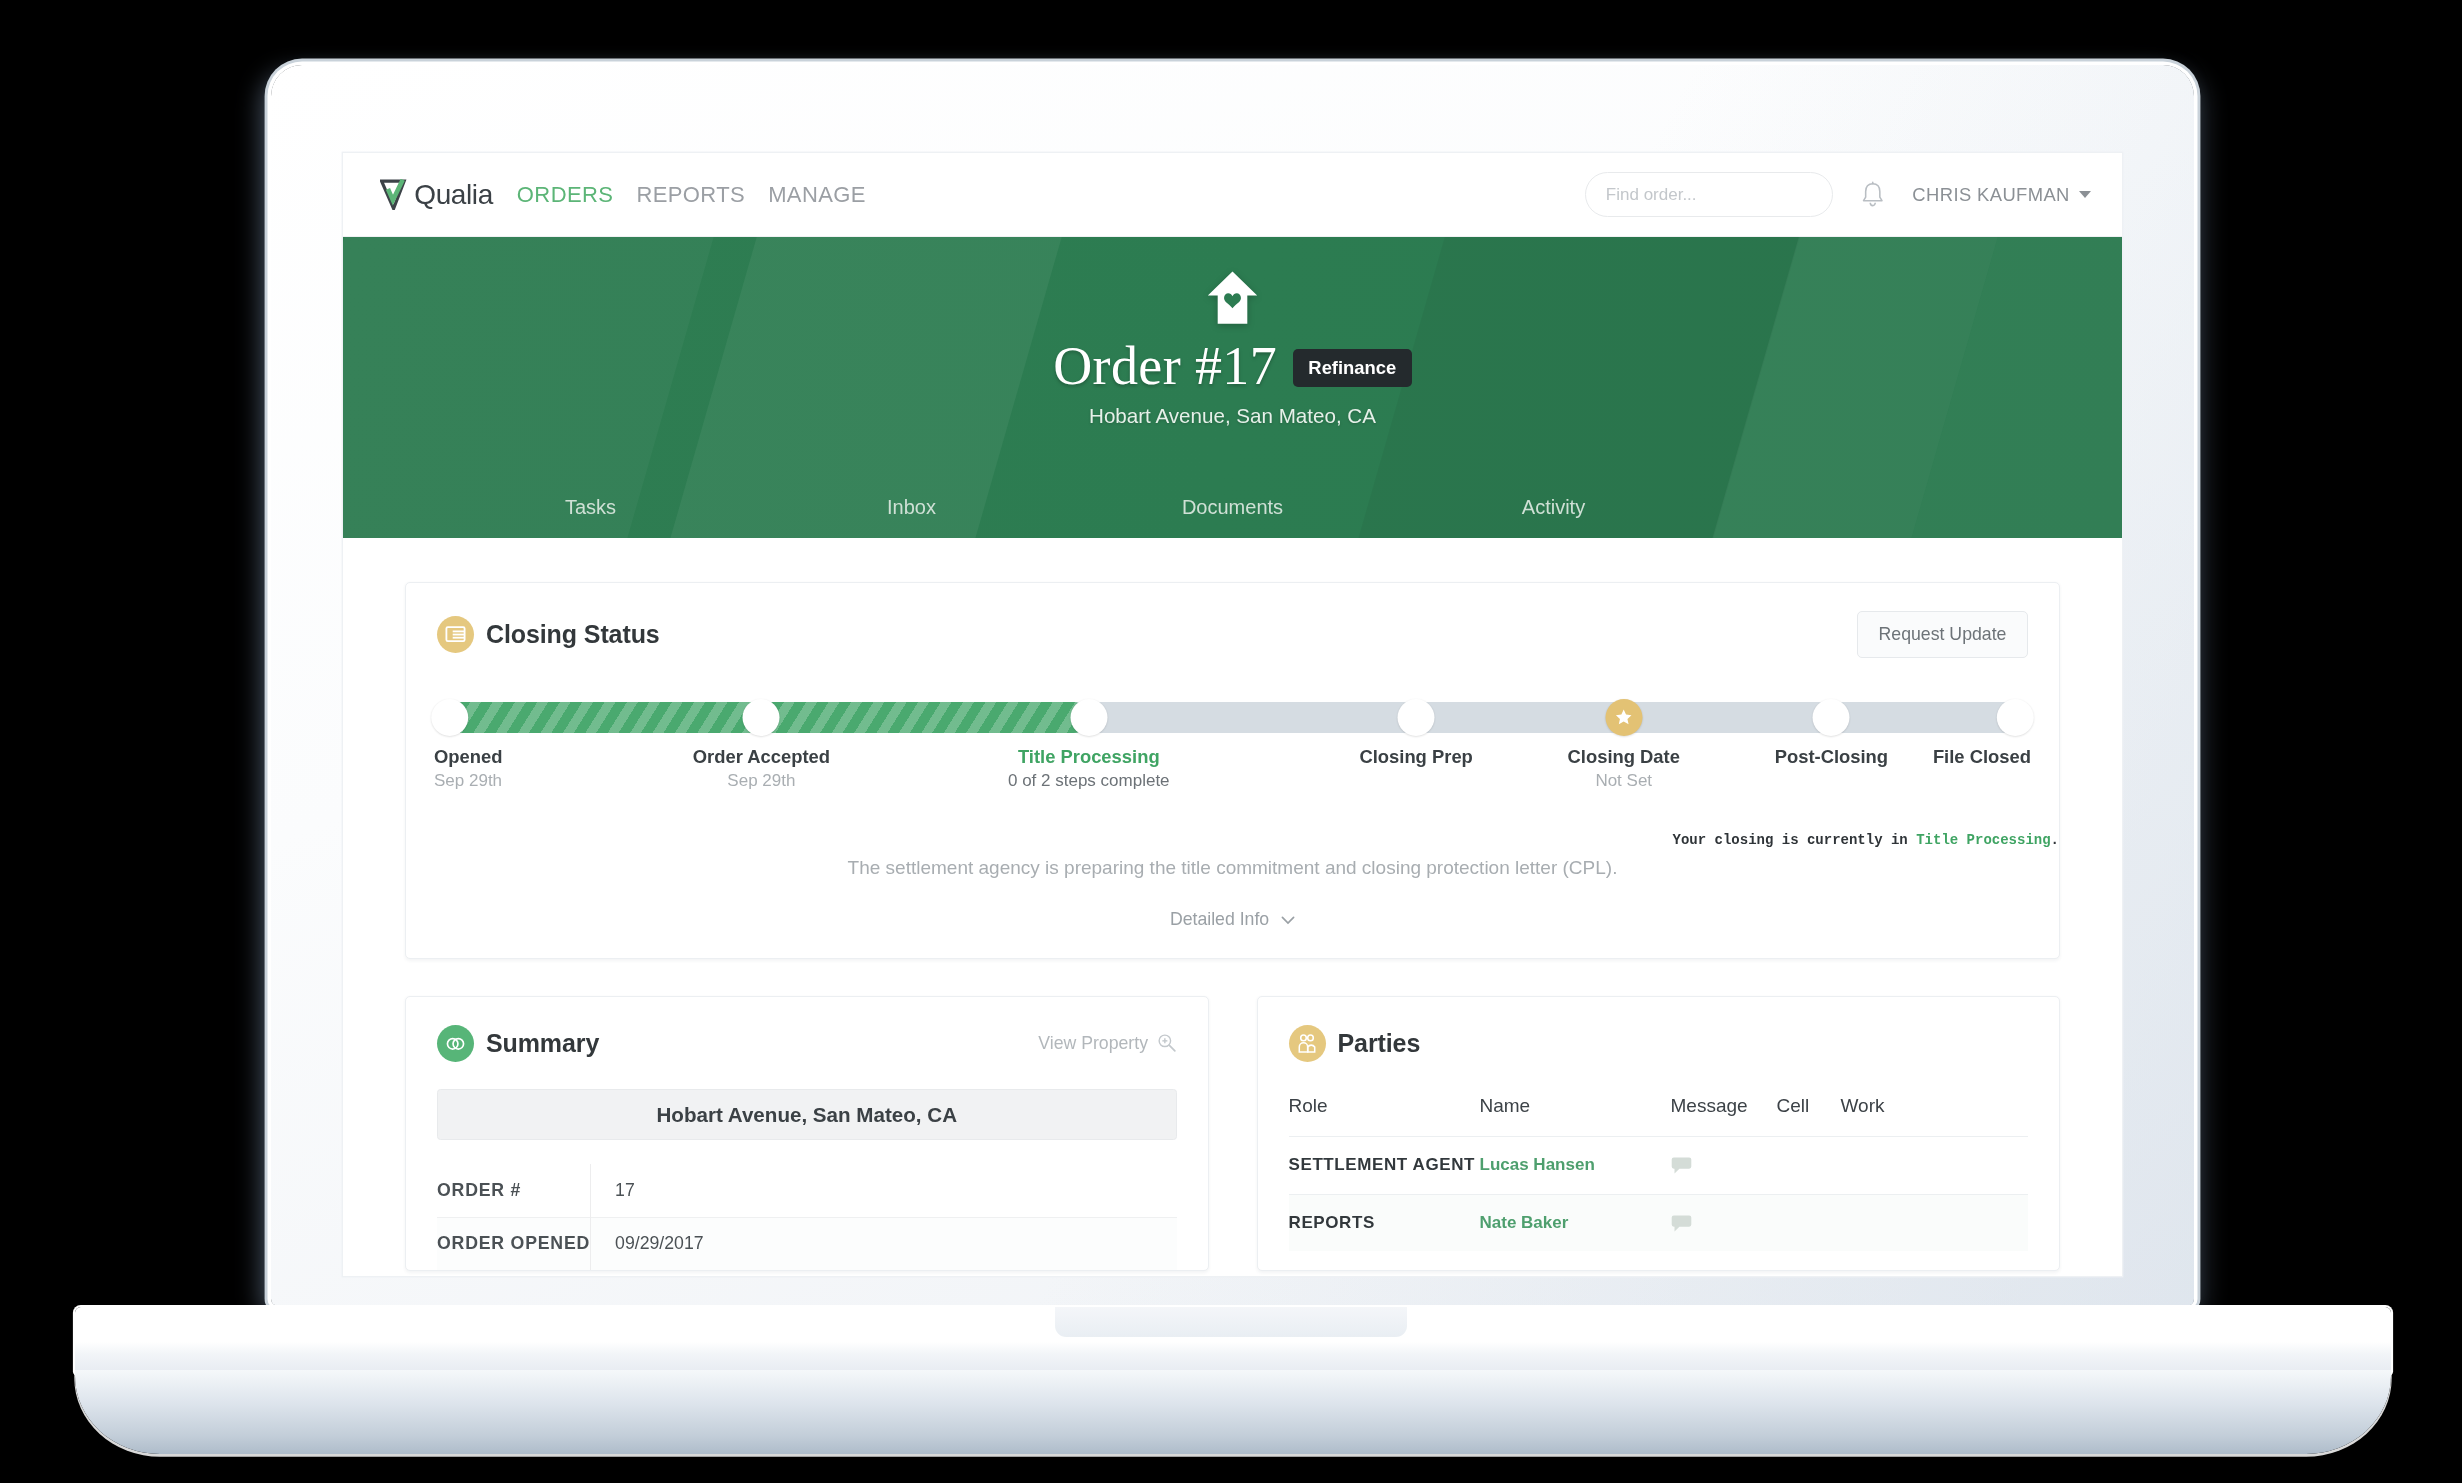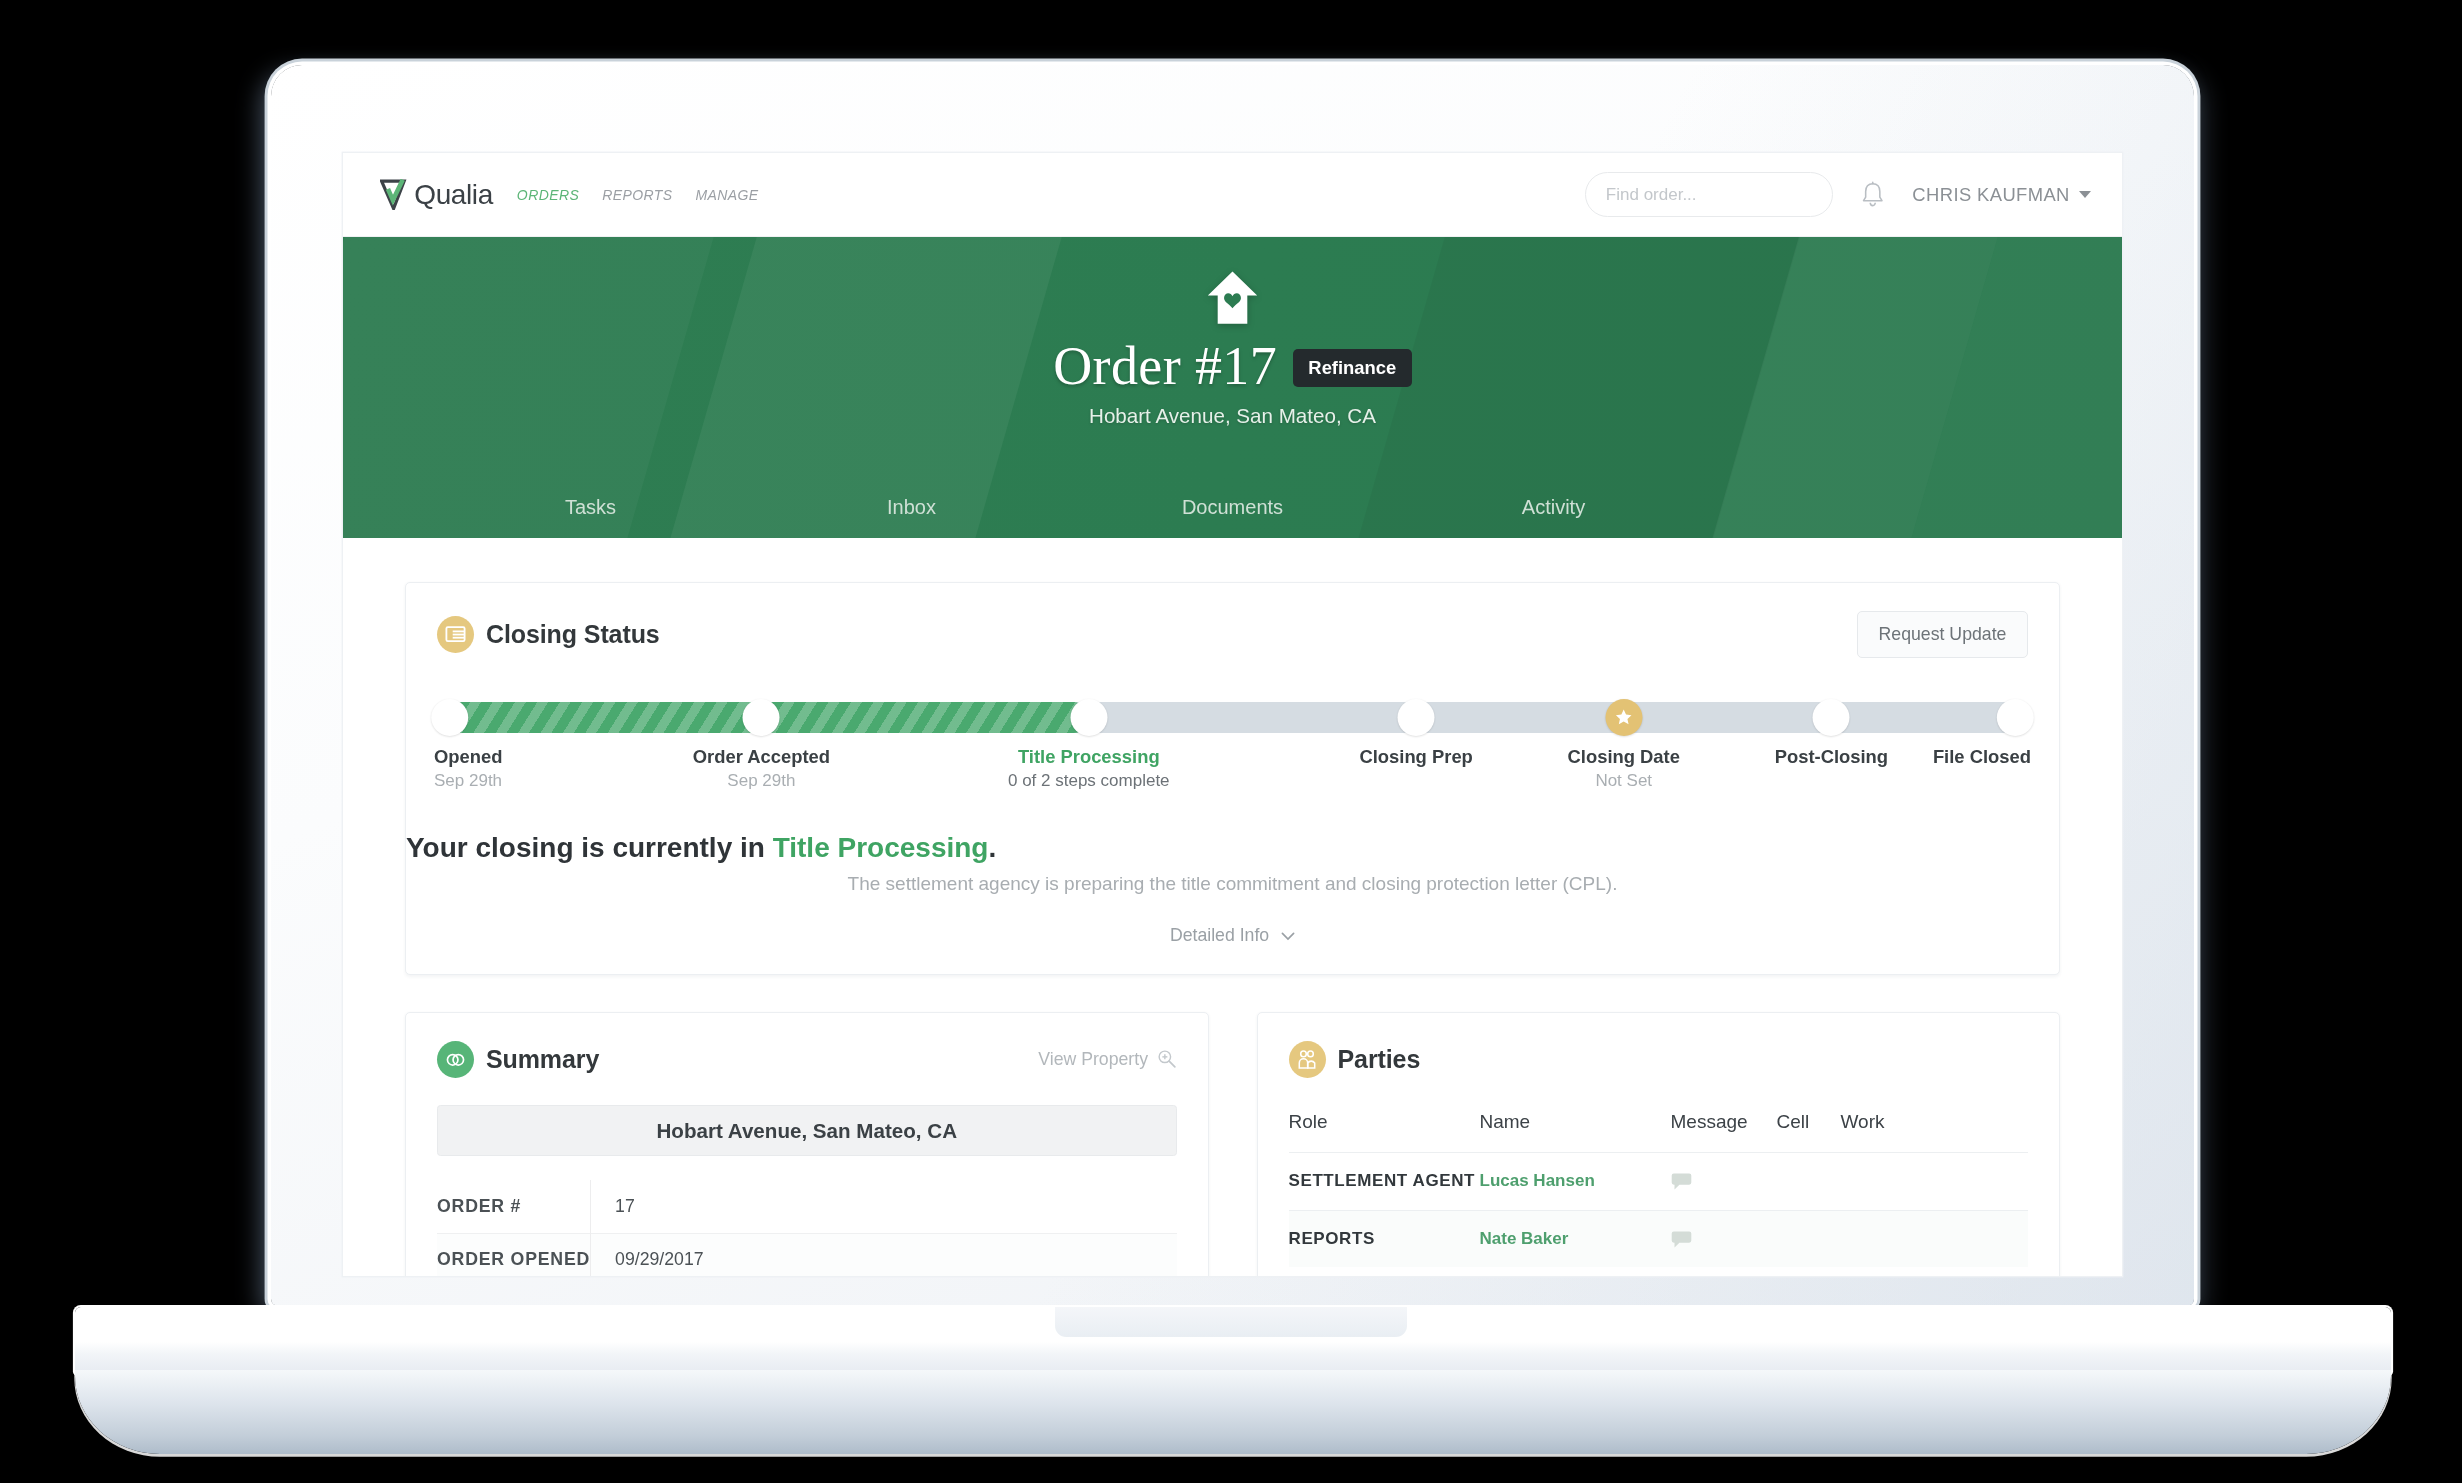--- a/index.html
+++ b/index.html
@@ -70,22 +70,22 @@
     display:flex; align-items:center;
     padding: 0 31px 0 37px;
     border-bottom: 0.7px solid #f0f1f3;
   }
   .brand { display:flex; align-items:center; gap:4.3px; margin-right: 24px; }
   .brand-mark { width: 30px; height: 31px; display:block; }
   .brand-word { font-size: 28px; color:#3b4146; letter-spacing:-0.4px; }
 
   .nav-links { display:flex; align-items:center; gap:23px; }
   .nav-link {
-    font-size: 14px; letter-spacing:0.4px; color:#9b9fa4;
-    text-transform:uppercase; cursor:pointer; white-space:nowrap;font-style:italic;
+    font-size: 22px; letter-spacing:0.4px; color:#9b9fa4;
+    text-transform:uppercase; cursor:pointer; white-space:nowrap;
   }
   .nav-link.active { color:#5cb577; }
 
   .nav-right { margin-left:auto; display:flex; align-items:center; gap:27px; }
   .search-box {
     width: 248px; height: 45px; border:1.1px solid #e8eaec; border-radius:24px;
     display:flex; align-items:center; padding: 0 14px 0 20px; background:#fff;
   }
   .search-box input {
     flex:1; border:none; outline:none; font-size:17px; color:#6f757a;
@@ -168,21 +168,21 @@
 
   .labels { position:relative; margin: 8.5px 28px 0; height:74px; }
   .lbl { position:absolute; transform:translateX(-50%); text-align:center; width:234px; }
   .lbl .l1 { font-size:18.4px; font-weight:bold; color:#3a4044; white-space:nowrap; }
   .lbl .l1.cur { color:#3fa463; }
   .lbl .l2 { font-size:17px; color:#a9aeb2; margin-top:3.5px; white-space:nowrap; }
   .lbl .l2.dark { color:#6c7277; }
   .lbl.left { transform:none; text-align:left; width:auto; }
   .lbl.right { transform:translateX(-100%); text-align:right; width:auto; }
 
-  .status-line { text-align:left; margin-top:12.8px; font-size:28px; font-weight:bold; color:#2f3438; }
+  .status-line { text-align:right; margin-top:12.8px; font-size:14px; font-weight:bold; color:#2f3438;font-family:Liberation Mono, monospace; }
   .status-line .hl { color:#3fa463; }
   .status-sub { text-align:center; margin-top:9.2px; font-size:19px; color:#a8adb1; }
   .detailed { text-align:center; margin: 30px 0 28px; font-size:17.7px; color:#9aa0a5; cursor:pointer; }
 
   
   .row2 { display:flex; gap:48px; margin-top:37px; }
   .col { flex:1; }
 
   .link-right { margin-left:auto; display:flex; gap:8.5px; font-size:17.7px; color:#b2b7bb; cursor:pointer; }
 

